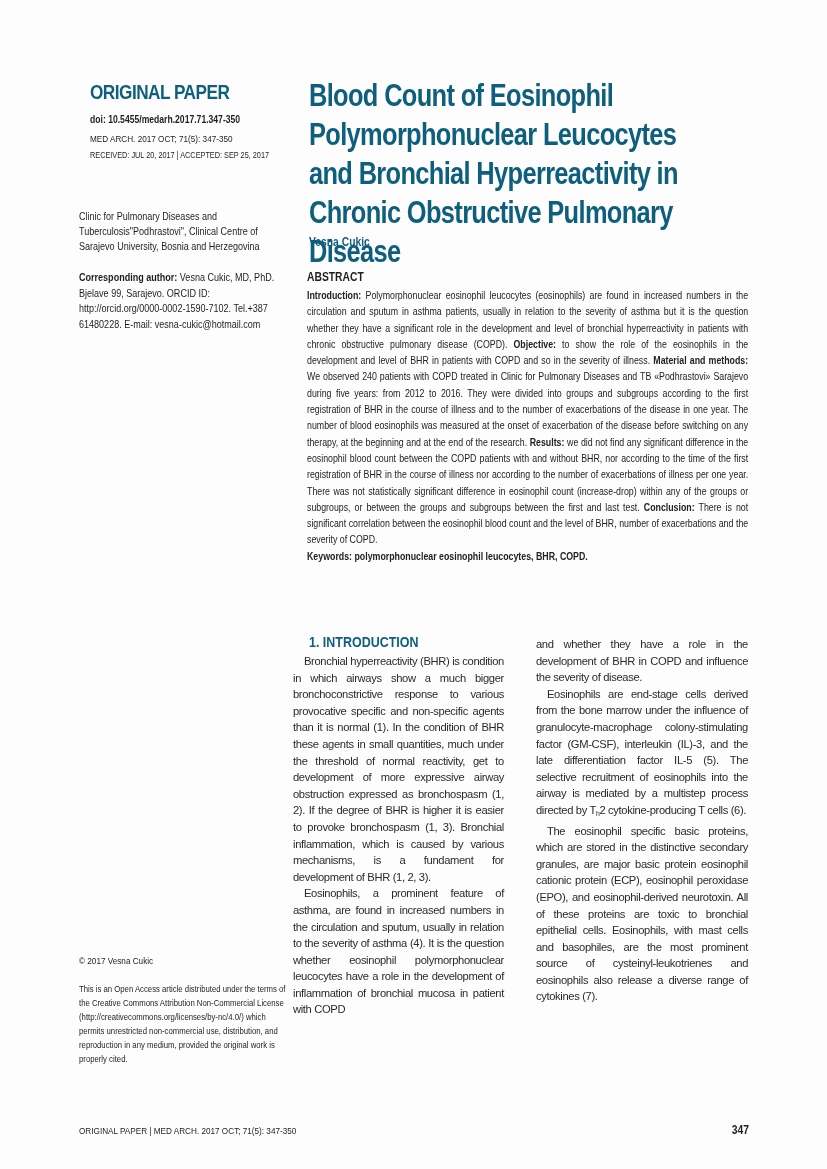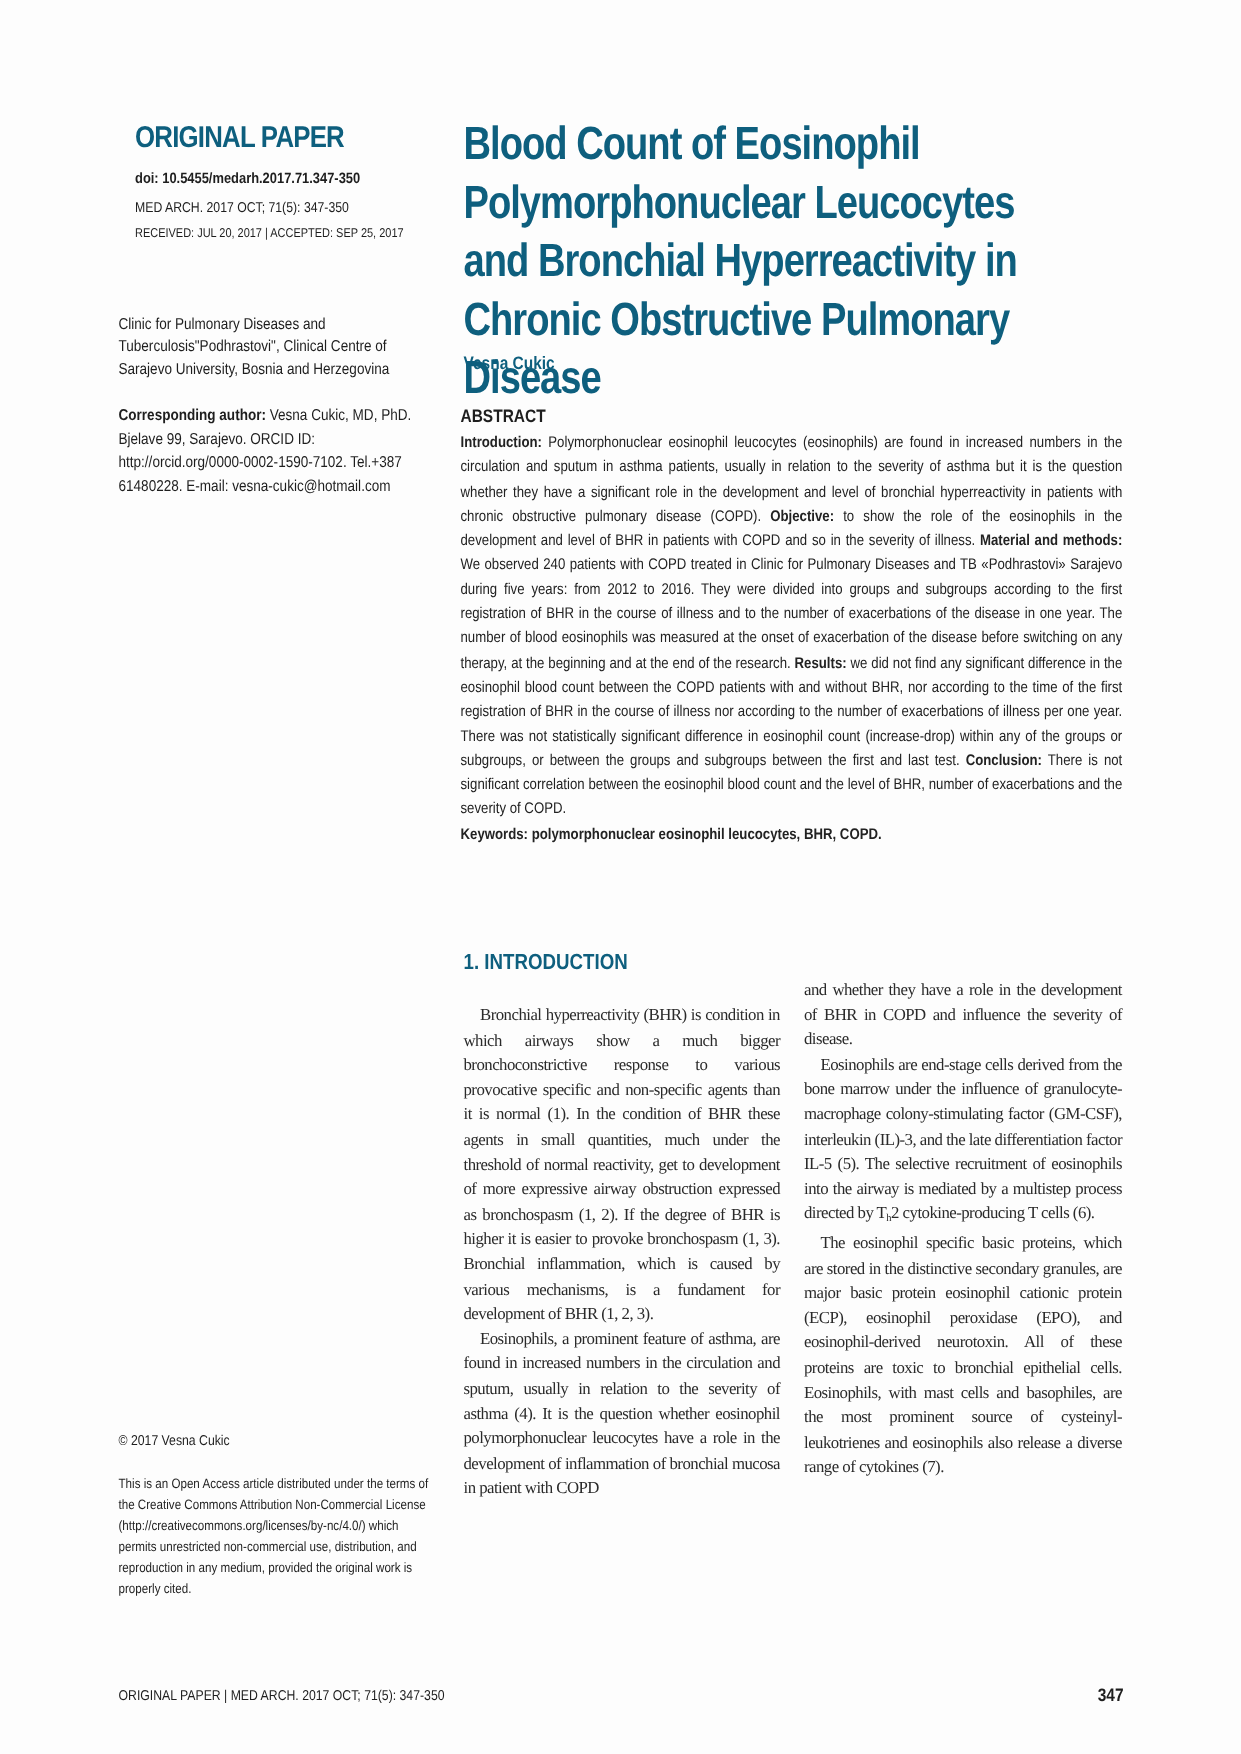--- a/index.html
+++ b/index.html
@@ -48,24 +48,24 @@
               transform: scaleX(0.86); transform-origin: left; }
   .abstract { position: absolute; left: 307px; top: 288px; width: 516px;
               font-family: "Liberation Sans", sans-serif; font-size: 10.3px; line-height: 16.3px;
               text-align: justify; transform: scaleX(0.855); transform-origin: left; color: #222; }
   .abstract .lbl { font-weight: bold; }
 
   
   .sec-head { position: absolute; left: 309px; top: 634px;
               font-family: "Liberation Sans", sans-serif; font-weight: bold; color: #0e5f7e;
               font-size: 14.5px; transform: scaleX(0.86); transform-origin: left; white-space: nowrap; }
-  .col { position: absolute; font-family: Liberation Serif, serif; font-size: 11.2px;
-         line-height: 16.6px; text-align: justify; color: #2a2a2a; hyphens: manual; margin-top: 16px; }
+  .col { position: absolute; font-family: Liberation Sans, sans-serif; font-size: 11.2px;
+         line-height: 16.6px; text-align: justify; color: #2a2a2a; hyphens: manual; }
   .col p { text-indent: 11px; }
-  .col1 { left: 309px; top: 653px; width: 211px; letter-spacing: -0.35px; }
+  .col1 { left: 293px; top: 653px; width: 211px; letter-spacing: -0.35px; }
   .col2 { left: 536px; top: 636px; width: 212px; letter-spacing: -0.35px; }
   .col2 p.first { text-indent: 0; }
   .col sub { font-size: 7px; vertical-align: -2px; }
 
   
   .footer-left { position: absolute; left: 79px; top: 1125px;
                  font-family: "Liberation Sans", sans-serif; font-size: 9.5px;
                  transform: scaleX(0.86); transform-origin: left; white-space: nowrap; }
   .footer-page { position: absolute; right: 78px; top: 1123px;
                  font-family: "Liberation Sans", sans-serif; font-weight: bold; font-size: 12px;

